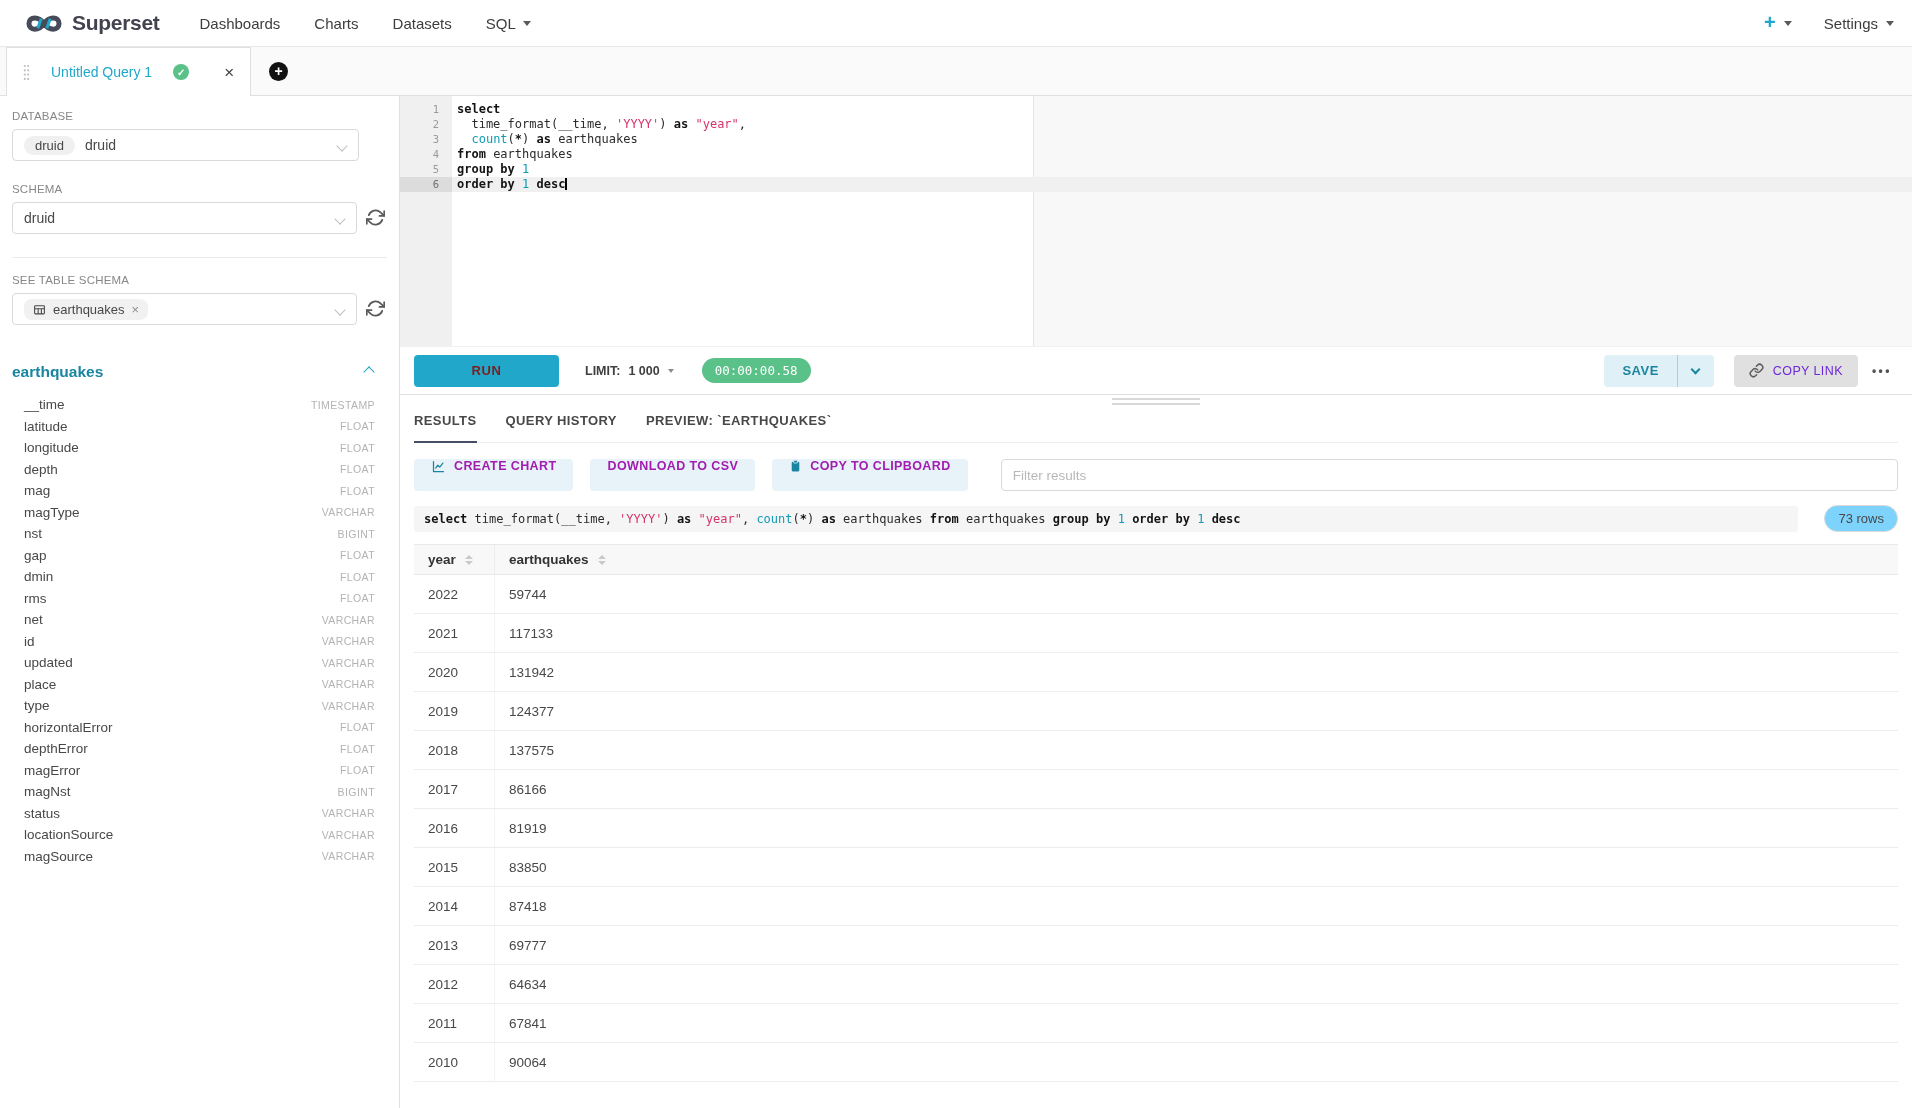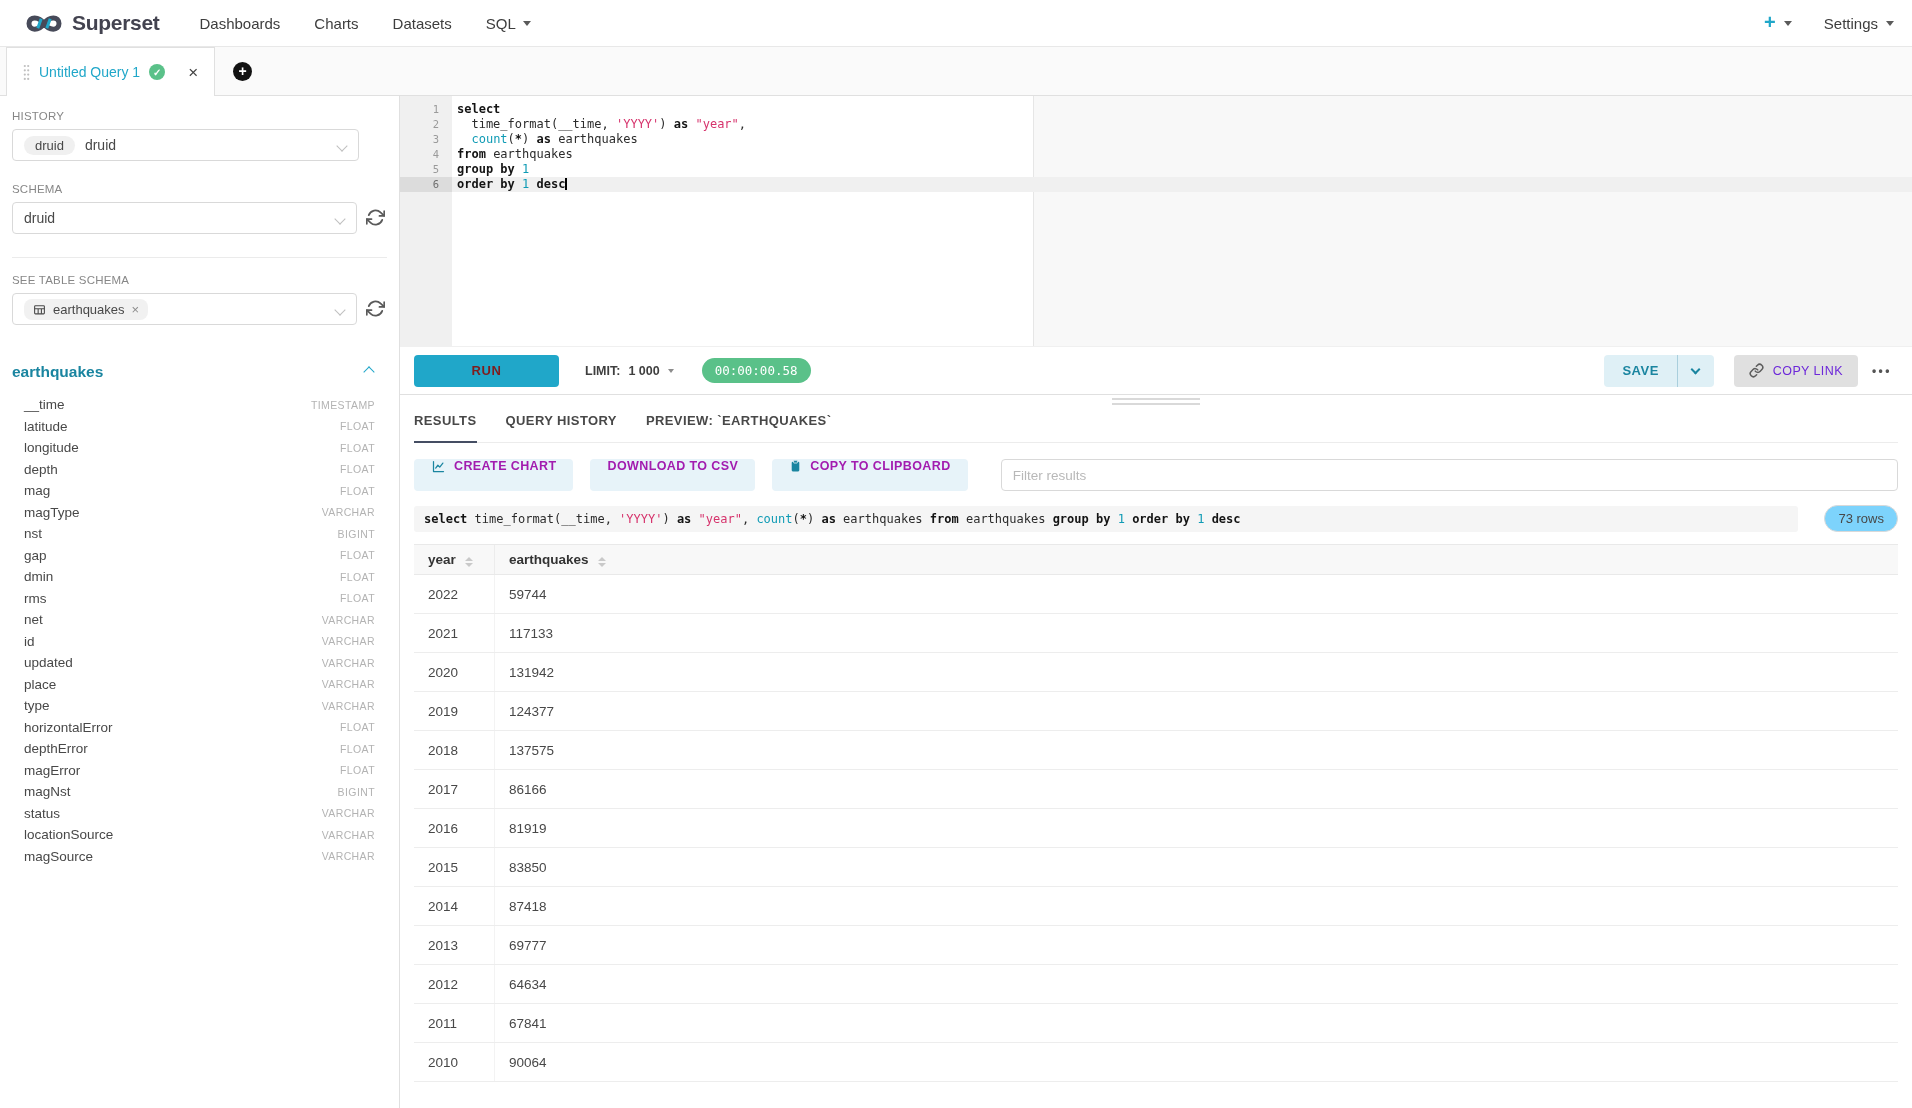--- a/index.html
+++ b/index.html
@@ -20,21 +20,21 @@
   .nav-right{margin-left:auto;display:flex;align-items:center;gap:32px;font-size:15px;color:#3d3d3d}
   .plus-group{display:flex;align-items:center;gap:8px;cursor:pointer}
   .plus-glyph{color:#20a7c9;font-size:20px;font-weight:600;line-height:1;margin-top:-2px}
   .settings{display:flex;align-items:center;gap:8px;cursor:pointer}
 
   
   .tabstrip{height:49px;background:#fafafa;position:relative;display:flex;align-items:center}
   .strip-line{position:absolute;left:0;right:0;bottom:0;height:1px;background:#e0e0e0}
   .tab{position:relative;z-index:1;margin-left:6px;height:49px;background:#fff;
        border:1px solid #e0e0e0;border-bottom:none;display:flex;align-items:center;
-       padding:0 16px;gap:9px;cursor:pointer}
+       padding:0 16px;gap:21px;cursor:pointer}
   .tab-label{color:#20a7c9;font-size:14px}
   .check{width:16px;height:16px;border-radius:50%;background:#5ac189;color:#fff;font-size:10px;
          font-weight:bold;display:flex;align-items:center;justify-content:center}
   .tab-close{font-size:17px;color:#434343;margin-left:14px;line-height:1}
   .add-tab{width:19px;height:19px;border-radius:50%;background:#121212;color:#fff;display:flex;
            align-items:center;justify-content:center;margin-left:18px;cursor:pointer;z-index:1}
   .add-tab span{font-size:14px;font-weight:bold;line-height:1;margin-top:-1px}
 
   
   .main{display:flex;height:1012px}
@@ -129,21 +129,21 @@
           padding:0 11px;font-size:13.5px;color:#484848;font-family:inherit;outline:none}
   .filter::placeholder{color:#b8b8b8}
   .queryrow{display:flex;align-items:center;margin-top:14px;gap:26px}
   .query-pre{flex:1;background:#f5f5f5;border-radius:3px;padding:6px 10px;
              font-family:"DejaVu Sans Mono","Liberation Mono",monospace;font-size:12px;
              white-space:nowrap;overflow:hidden}
   .rows-badge{border:1px solid #d9d9d9;background:#7dd3fc;border-radius:15px;padding:5px 13px;
               font-size:13px;color:#484848;white-space:nowrap}
   .rtable{margin-top:12px}
   .t-head{display:flex;background:#f8f8f8;border-top:1px solid #e9e9e9;border-bottom:1px solid #e9e9e9}
-  .th{font-weight:bold;font-size:13.5px;color:#333;display:flex;align-items:flex-end;gap:9px;
+  .th{font-weight:bold;font-size:13.5px;color:#333;display:flex;align-items:center;gap:9px;
       padding:7px 14px;cursor:pointer}
   .t-c1{width:81px;flex:none}
   .t-head .t-c1{border-right:1px solid #ececec}
   .t-c2{flex:1;min-width:0}
   .sort{display:inline-flex;flex-direction:column;gap:2px}
   .s-up{width:0;height:0;border-left:4px solid transparent;border-right:4px solid transparent;
         border-bottom:4.5px solid #c9c9c9;display:block}
   .s-dn{width:0;height:0;border-left:4px solid transparent;border-right:4px solid transparent;
         border-top:4.5px solid #c9c9c9;display:block}
   .t-row{display:flex;border-bottom:1px solid #ededed;height:39px}
@@ -210,21 +210,21 @@
     <div class="add-tab">
         <span>+</span>
       </div>
     <div class="strip-line"></div>
   </div>
 
   <div class="main">
 
     <aside class="sidebar">
       <div class="field">
-        <div class="sb-label">HISTORY</div>
+        <div class="sb-label">DATABASE</div>
         <div class="sel dbsel">
           <span class="pill">druid</span>
           <span class="sel-text">druid</span>
           <i class="chev down"></i>
         </div>
       </div>
 
       <div class="sb-label">SCHEMA</div>
       <div class="field row">
         <div class="sel">

